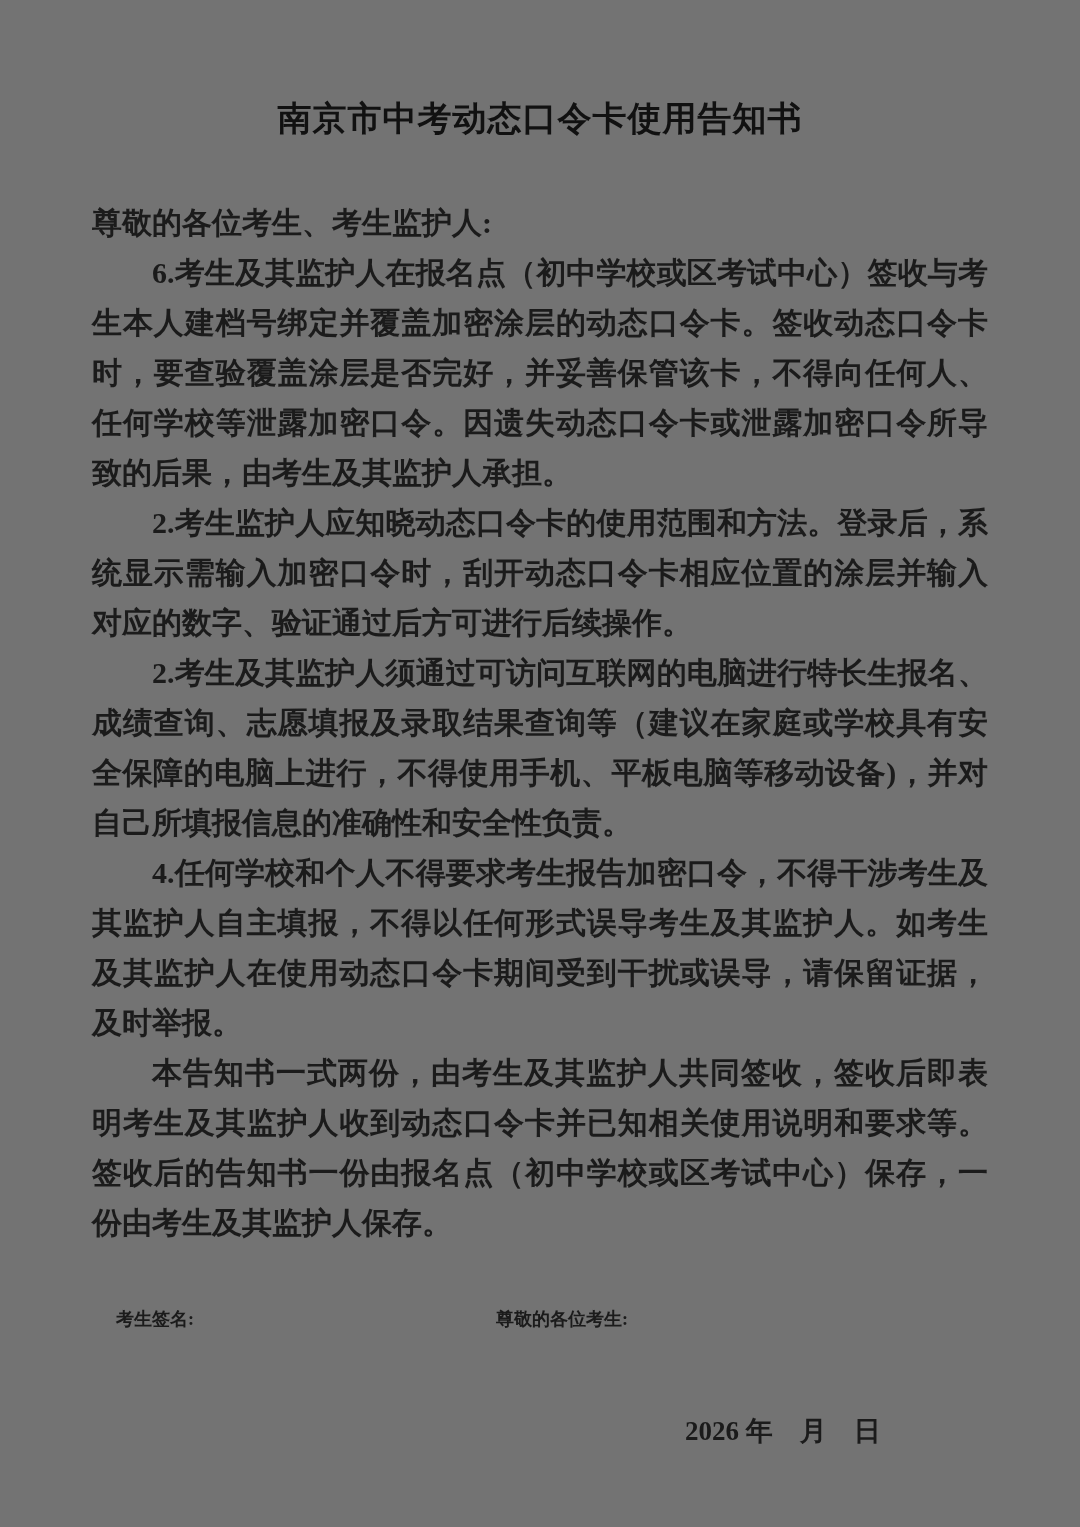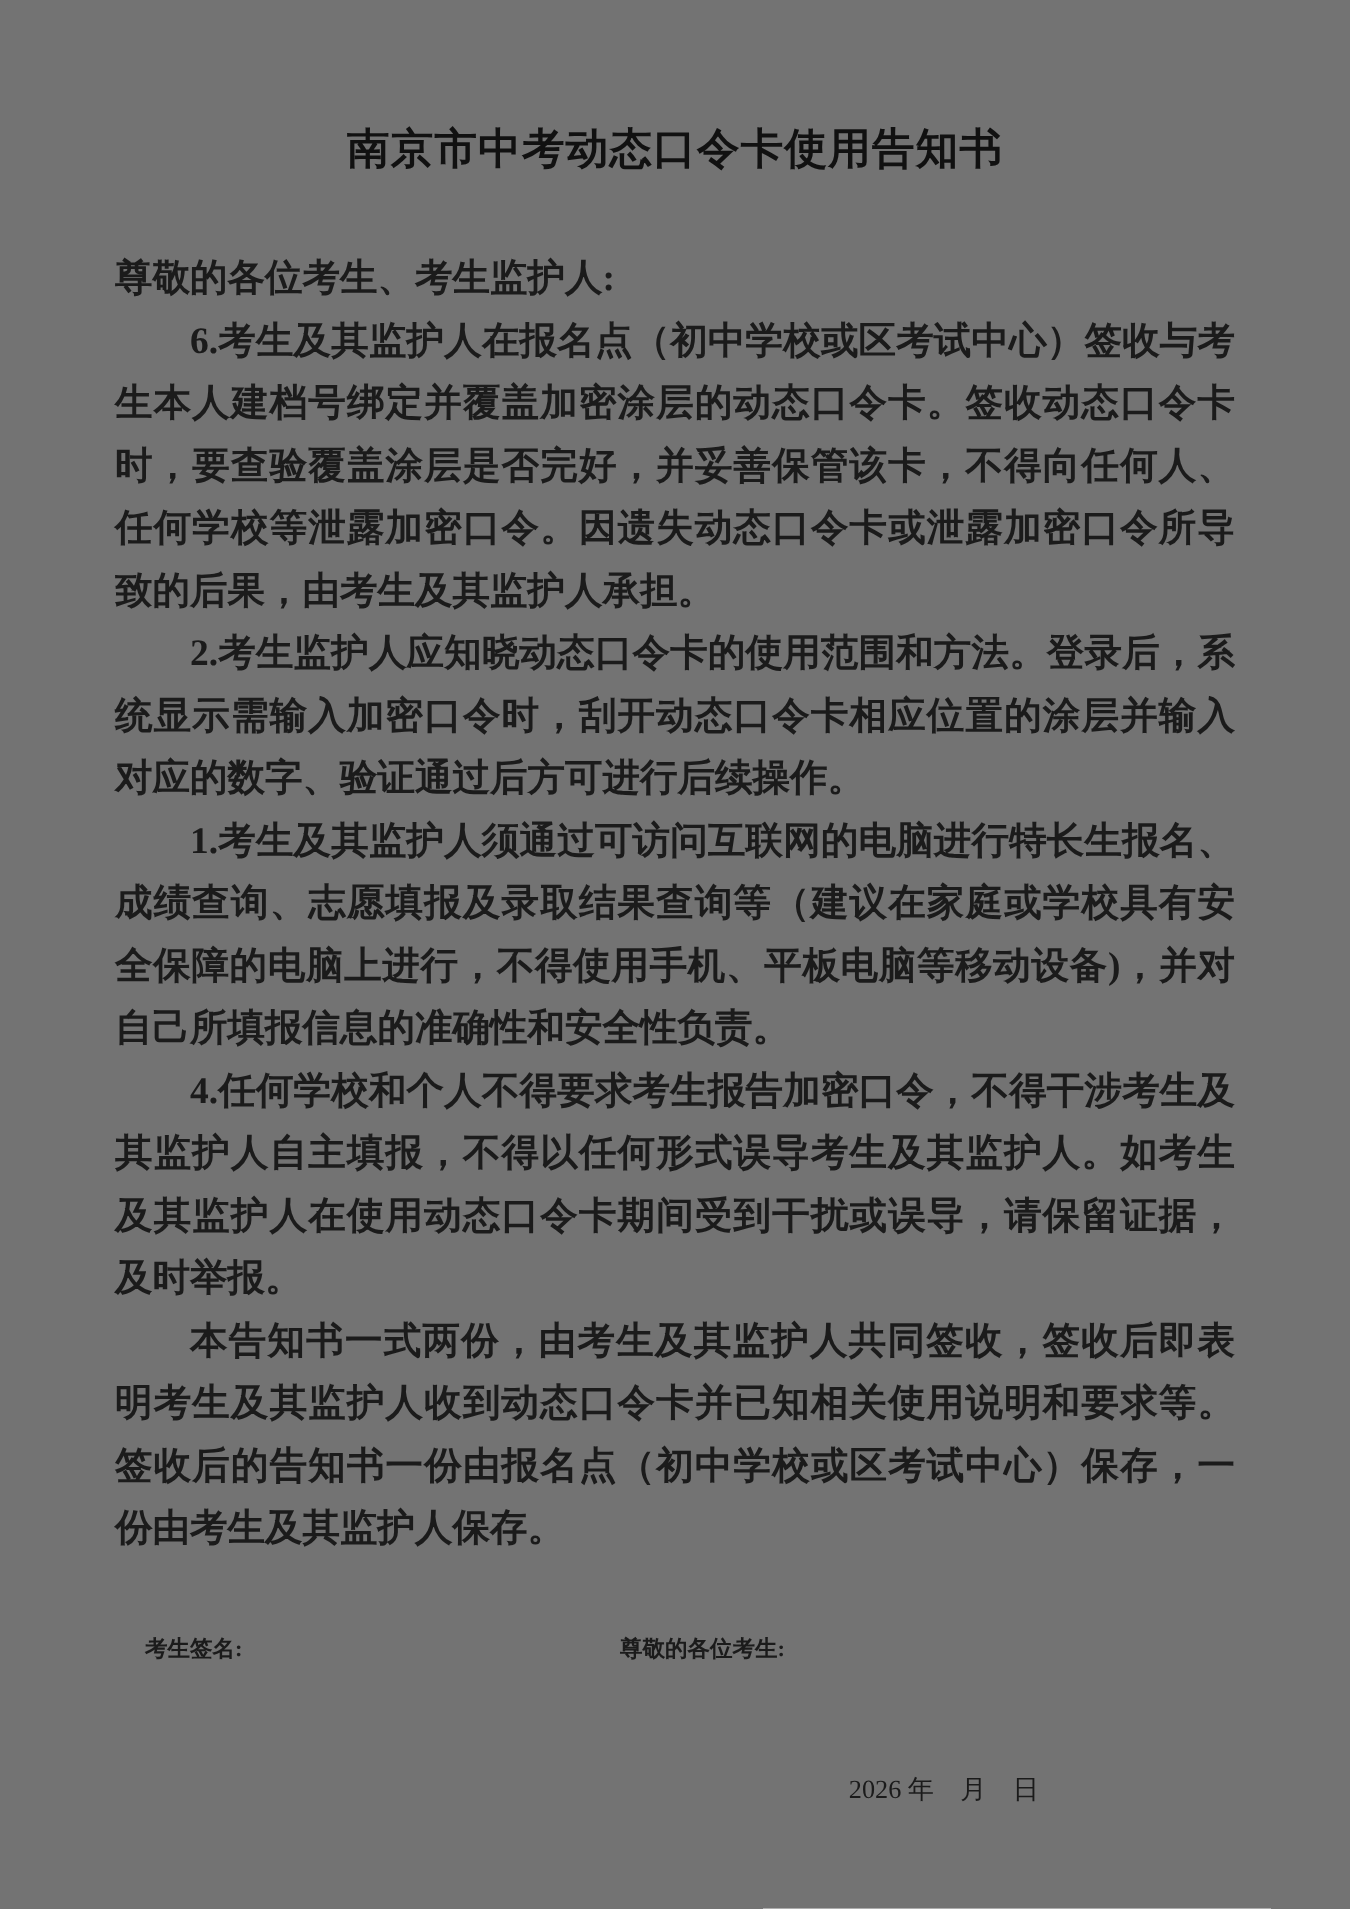--- a/index.html
+++ b/index.html
@@ -53,44 +53,44 @@
   }
   .sign-student {
     display: inline-block;
     width: 380px;
   }
   .sign-guardian {
     display: inline-block;
   }
   .date-row {
     margin-top: 12px;
-    font-size: 21px;
+    font-size: 27px;
     line-height: 50px;
-    font-weight: 400;
+    font-weight: 700;
     padding-left: 566px;
     white-space: pre;
   }
 </style>
 </head>
 <body>
 
 <div class="page">
 
   <h1 class="doc-title">南京市中考动态口令卡使用告知书</h1>
 
   <div class="doc-body">
 
     <p class="salutation">尊敬的各位考生、考生监护人:</p>
 
 
     <p class="para">6.考生及其监护人在报名点（初中学校或区考试中心）签收与考生本人建档号绑定并覆盖加密涂层的动态口令卡。签收动态口令卡时，要查验覆盖涂层是否完好，并妥善保管该卡，不得向任何人、任何学校等泄露加密口令。因遗失动态口令卡或泄露加密口令所导致的后果，由考生及其监护人承担。</p>
 
     <p class="para">2.考生监护人应知晓动态口令卡的使用范围和方法。登录后，系统显示需输入加密口令时，刮开动态口令卡相应位置的涂层并输入对应的数字、验证通过后方可进行后续操作。</p>
 
-    <p class="para">1.考生及其监护人须通过可访问互联网的电脑进行特长生报名、成绩查询、志愿填报及录取结果查询等（建议在家庭或学校具有安全保障的电脑上进行，不得使用手机、平板电脑等移动设备)，并对自己所填报信息的准确性和安全性负责。</p>
+    <p class="para">2.考生及其监护人须通过可访问互联网的电脑进行特长生报名、成绩查询、志愿填报及录取结果查询等（建议在家庭或学校具有安全保障的电脑上进行，不得使用手机、平板电脑等移动设备)，并对自己所填报信息的准确性和安全性负责。</p>
 
     <p class="para">4.任何学校和个人不得要求考生报告加密口令，不得干涉考生及其监护人自主填报，不得以任何形式误导考生及其监护人。如考生及其监护人在使用动态口令卡期间受到干扰或误导，请保留证据，及时举报。</p>
 
     <p class="para">本告知书一式两份，由考生及其监护人共同签收，签收后即表明考生及其监护人收到动态口令卡并已知相关使用说明和要求等。签收后的告知书一份由报名点（初中学校或区考试中心）保存，一份由考生及其监护人保存。</p>
 
   </div>
 
   <div class="sign-row">
     <span class="sign-student">考生签名:</span>
     <span class="sign-guardian">尊敬的各位考生:</span>

